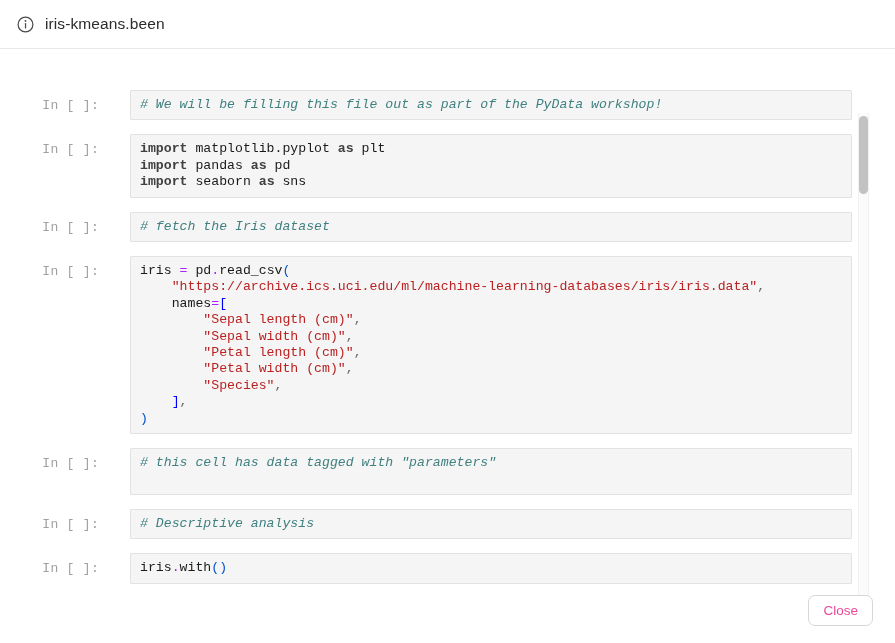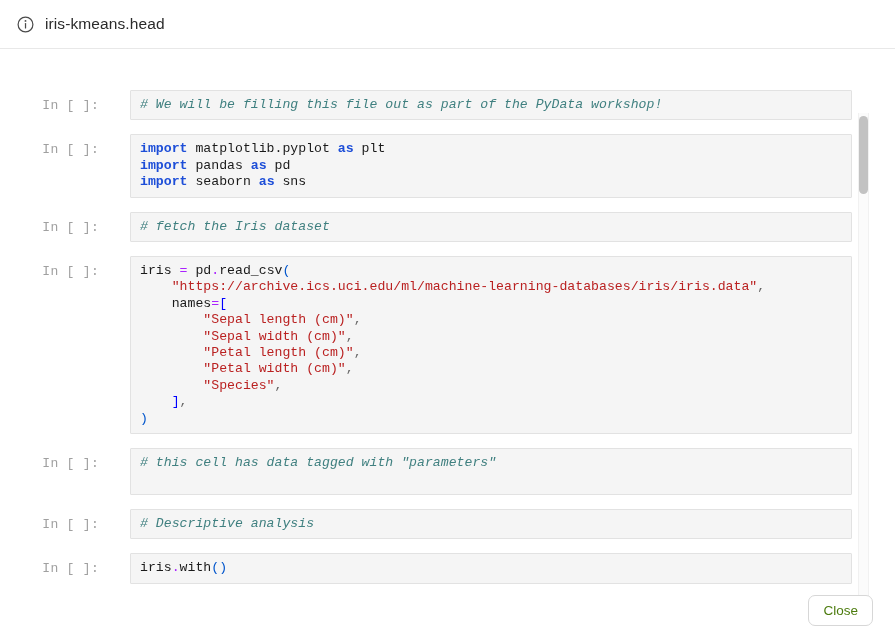--- a/index.html
+++ b/index.html
@@ -88,21 +88,21 @@
     font-size: 13.2px;
     line-height: 16.4px;
     color: #1a1a1a;
     white-space: pre;
     tab-size: 4;
   }
   .code .ln { display: block; min-height: 16.4px; }
 
   
   .tok-com   { color: #408080; font-style: italic; }
-  .tok-kw    { color: #1d4ed8; font-weight: bold; }
+  .tok-kw    { color: #404040; font-weight: bold; }
   .tok-str   { color: #ba2121; }
   .tok-op    { color: #aa22ff; }
   .tok-punct { color: #666666; }
   .tok-brk   { color: #0000ff; font-weight: normal; }
   .tok-dot   { color: #aa22ff; }
   .tok-name  { color: #1a1a1a; }
   .tok-paren { color: #0055cc; }
 
   
   .scrollbar-track {
@@ -125,39 +125,39 @@
   .close-button {
     position: absolute;
     right: 22px; bottom: 17px;
     min-width: 60px; height: 31px;
     padding: 0 14px;
     background: #ffffff;
     border: 1px solid #d7d7d7;
     border-radius: 7px;
     font-family: "Liberation Sans", sans-serif;
     font-size: 13.5px;
-    color: #4d7c0f;
+    color: #ec4899;
     cursor: pointer;
     display: flex;
     align-items: center;
     justify-content: center;
   }
 </style>
 </head>
 <body>
 
 <div class="app">
 
   <div class="header">
     <svg class="info-icon" viewBox="0 0 17 17">
       <circle cx="8.5" cy="8.5" r="7.4" fill="none" stroke="#4a4a4a" stroke-width="1.2"></circle>
       <circle cx="8.5" cy="4.9" r="0.95" fill="#4a4a4a"></circle>
       <rect x="7.9" y="6.9" width="1.25" height="5.6" rx="0.55" fill="#4a4a4a"></rect>
     </svg>
-    <span class="header-title">iris-kmeans.head</span>
+    <span class="header-title">iris-kmeans.been</span>
   </div>
 
   <div class="notebook">
     <div class="cells" id="cell-list">
         <div class="cell-row">
           <div class="prompt">In [ ]:</div>
           <div class="cell-box">
             <div class="code"><span class="ln"><span class="tok-com"># We will be filling this file out as part of the PyData workshop!</span></span></div>
           </div>
         </div>

